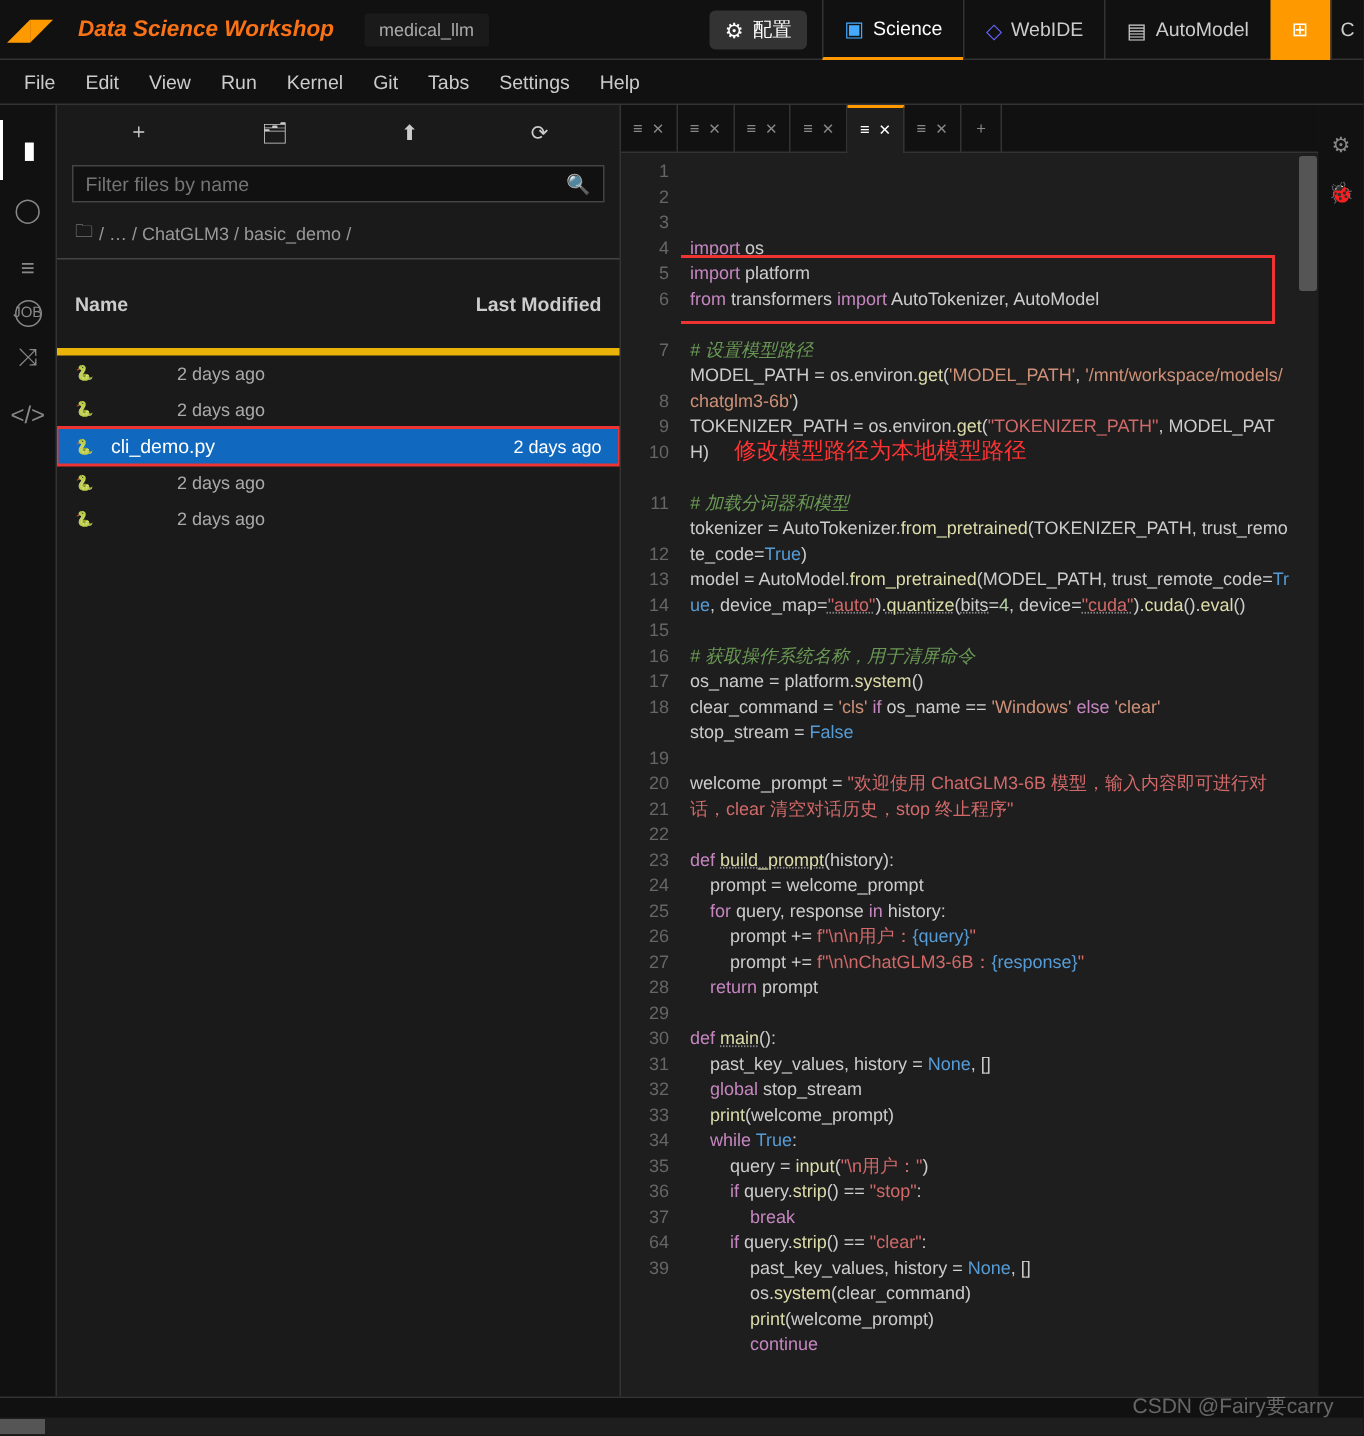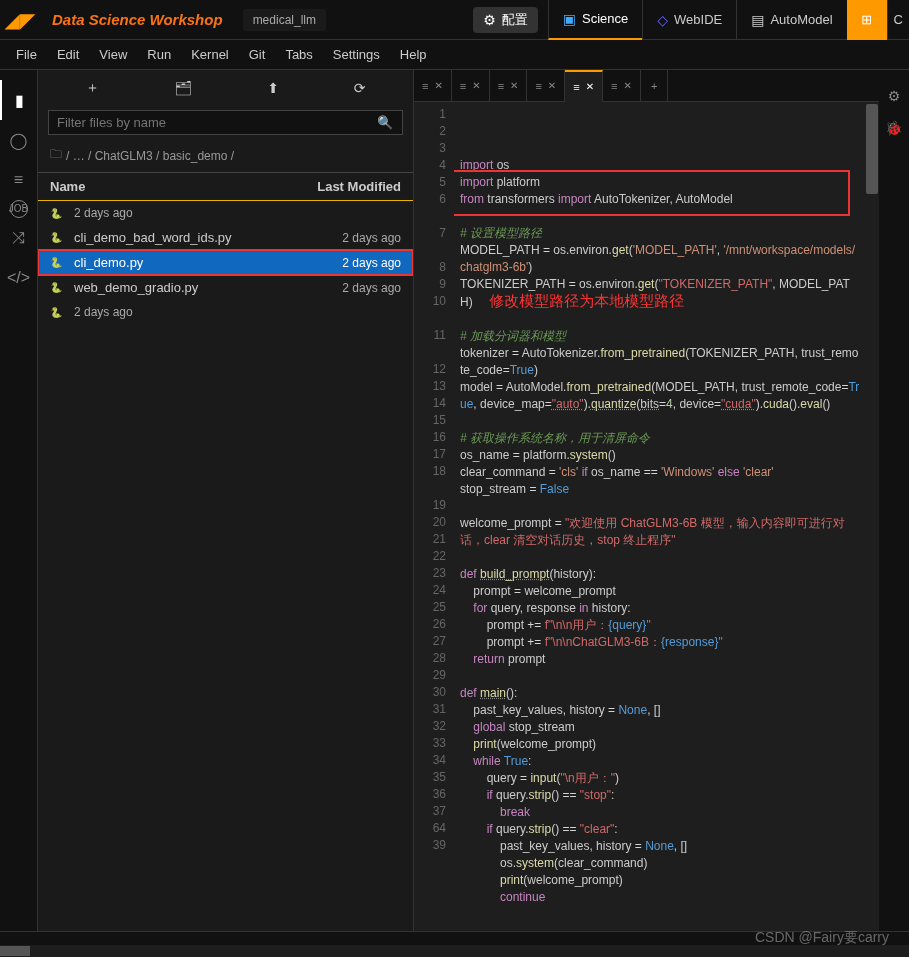--- a/index.html
+++ b/index.html
@@ -19,27 +19,27 @@
   .main-area{display:flex;height:calc(100% - 96px);}
   .activity-bar{width:38px;background:#111;display:flex;flex-direction:column;align-items:center;padding-top:10px;border-right:1px solid #333;}
   .act-ico{width:38px;height:40px;display:flex;align-items:center;justify-content:center;color:#888;cursor:pointer;font-size:16px;}
   .act-ico.active{color:#fff;border-left:2px solid #fff;}
   .sidebar{width:376px;background:#1a1a1a;border-right:1px solid #333;display:flex;flex-direction:column;}
   .sb-toolbar{height:36px;display:flex;align-items:center;justify-content:space-around;padding:0 10px;}
   .sb-tool{color:#ccc;cursor:pointer;font-size:14px;padding:4px 10px;}
   .filter-box{margin:4px 10px;background:#111;border:1px solid #444;display:flex;align-items:center;padding:4px 8px;}
   .filter-box input{flex:1;background:transparent;border:none;color:#ccc;font-size:13px;outline:none;}
   .breadcrumb{padding:6px 12px;color:#999;font-size:12px;display:flex;align-items:center;gap:4px;}
-  .file-header{display:flex;padding:6px 12px;border-bottom:1px solid #eab308;border-top:1px solid #444;font-weight:bold;color:#ccc;}
+  .file-header{display:flex;padding:22px 12px;border-bottom:5px solid #eab308;border-top:1px solid #444;font-weight:bold;color:#ccc;}
   .file-header .name{flex:1;}
   .file-list{flex:1;overflow:auto;}
   .file-row{display:flex;align-items:center;padding:5px 12px;cursor:pointer;}
   .file-row .fico{width:18px;margin-right:6px;color:#f0c040;font-size:10px;}
   .file-row .fname{flex:1;color:#ccc;}
-  .file-row .fdate{color:#aaa;font-size:12px;}
+  .file-row .fdate{color:#aaa;font-size:12px;margin-left:44px;}
   .file-row.selected{background:#1168bf;color:#fff;}
   .file-row.selected .fname,.file-row.selected .fdate{color:#fff;}
   .red-box-row{outline:2px solid #e33;outline-offset:-1px;}
   .editor-area{flex:1;display:flex;flex-direction:column;background:#1e1e1e;}
   .tab-bar{height:32px;background:#111;display:flex;align-items:center;border-bottom:1px solid #333;}
   .etab{display:flex;align-items:center;padding:0 8px;height:32px;border-right:1px solid #333;color:#888;font-size:11px;cursor:pointer;}
   .etab.active{background:#1e1e1e;color:#fff;border-top:2px solid #f90;}
   .etab .x{margin-left:6px;font-size:10px;}
   .etab.plus{color:#888;padding:0 10px;}
   .editor-body{flex:1;display:flex;overflow:hidden;position:relative;}
@@ -136,31 +136,29 @@
       <div class="name">Name</div>
       <div>Last Modified</div>
     </div>
     <div class="file-list" id="file-list">
         <div class="file-row">
           <span class="fico">🐍</span>
           <span class="fdate">2 days ago</span>
         </div>
         <div class="file-row">
           <span class="fico">🐍</span>
-          <span class="fname">cli_demo_bad_word_ids.py</span>
           <span class="fdate">2 days ago</span>
         </div>
         <div class="file-row selected red-box-row">
           <span class="fico">🐍</span>
           <span class="fname">cli_demo.py</span>
           <span class="fdate">2 days ago</span>
         </div>
         <div class="file-row">
           <span class="fico">🐍</span>
-          <span class="fname">web_demo_gradio.py</span>
           <span class="fdate">2 days ago</span>
         </div>
         <div class="file-row">
           <span class="fico">🐍</span>
           <span class="fdate">2 days ago</span>
         </div>
       </div>
   </div>
 
   <div class="editor-area">

